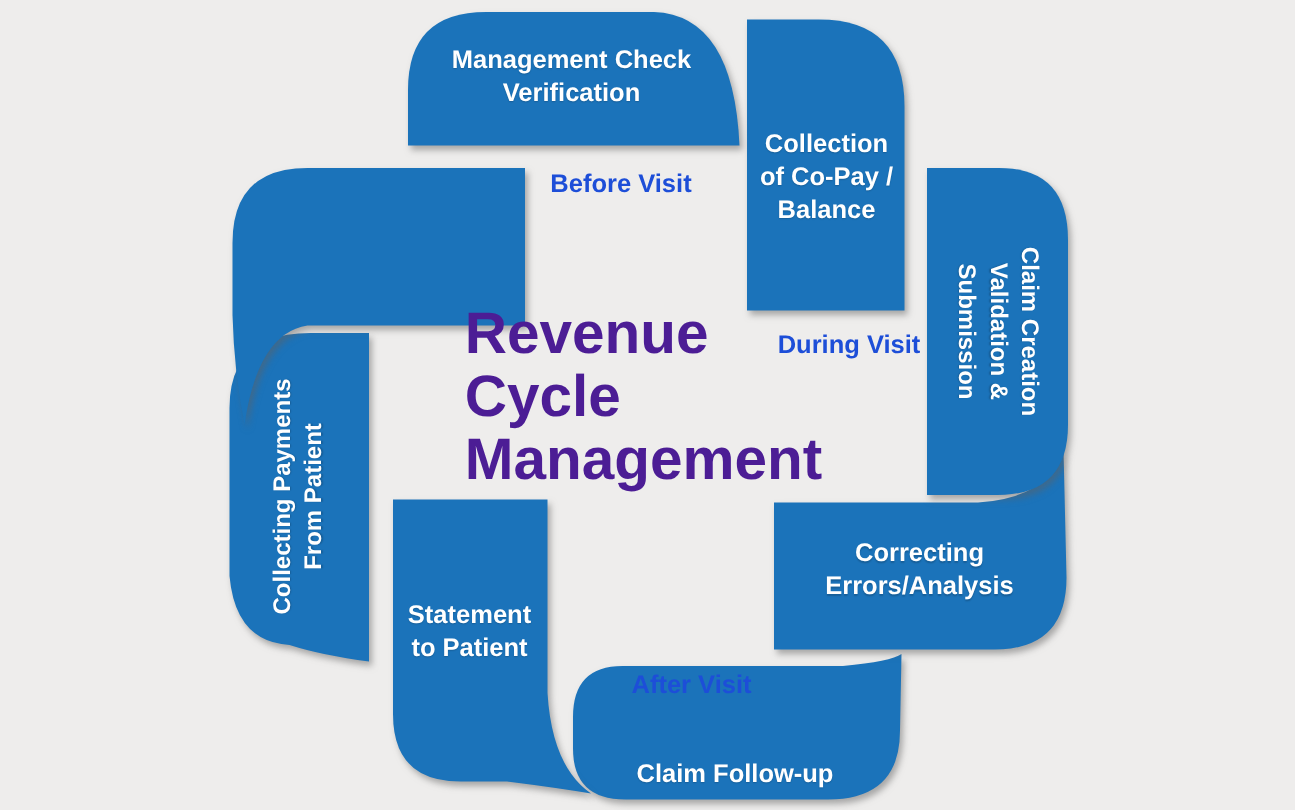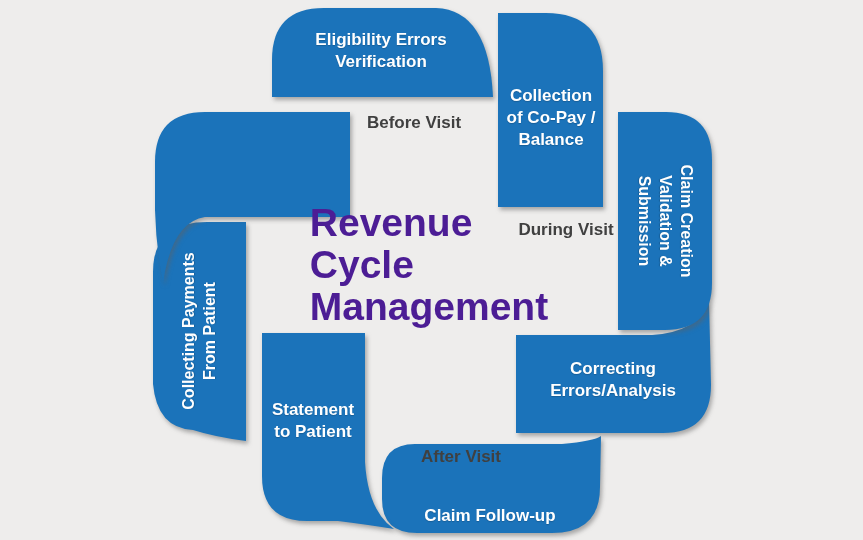--- a/index.html
+++ b/index.html
@@ -25,21 +25,21 @@
     line-height:22px;
     text-align:center;
     white-space:nowrap;
     transform:translate(-50%,-50%);
     text-shadow:0 1px 1px rgba(0,0,0,.18);
   }
   .label.rot-cw{transform:translate(-50%,-50%) rotate(90deg);font-size:16px;line-height:21px;}
   .label.rot-ccw{transform:translate(-50%,-50%) rotate(-90deg);font-size:16px;line-height:21px;}
   .phase{
     position:absolute;
-    color:#404040;
+    color:#1d4ed8;
     font-weight:bold;
     font-size:17px;
     line-height:20px;
     white-space:nowrap;
     transform:translate(-50%,-50%);
     text-align:center;
   }
   .title{
     position:absolute;
     left:429px;top:265px;
@@ -80,21 +80,21 @@
     <div>Revenue</div>
     <div>Cycle</div>
     <div>Management</div>
   </div>
 
   <div class="phase" style="left:414px;top:123px;">Before Visit</div>
   <div class="phase" style="left:566px;top:230px;">During Visit</div>
   <div class="phase" style="left:461px;top:409px;margin-top:48px;">After Visit</div>
 
   <div class="label" style="left:381px;top:51px;">
-    <div>Eligibility Errors</div>
+    <div>Management Check</div>
     <div>Verification</div>
   </div>
 
   <div class="label" style="left:551px;top:118px;">
     <div>Collection</div>
     <div>of Co-Pay /</div>
     <div>Balance</div>
   </div>
 
   <div class="label rot-cw" style="left:665px;top:221px;">

